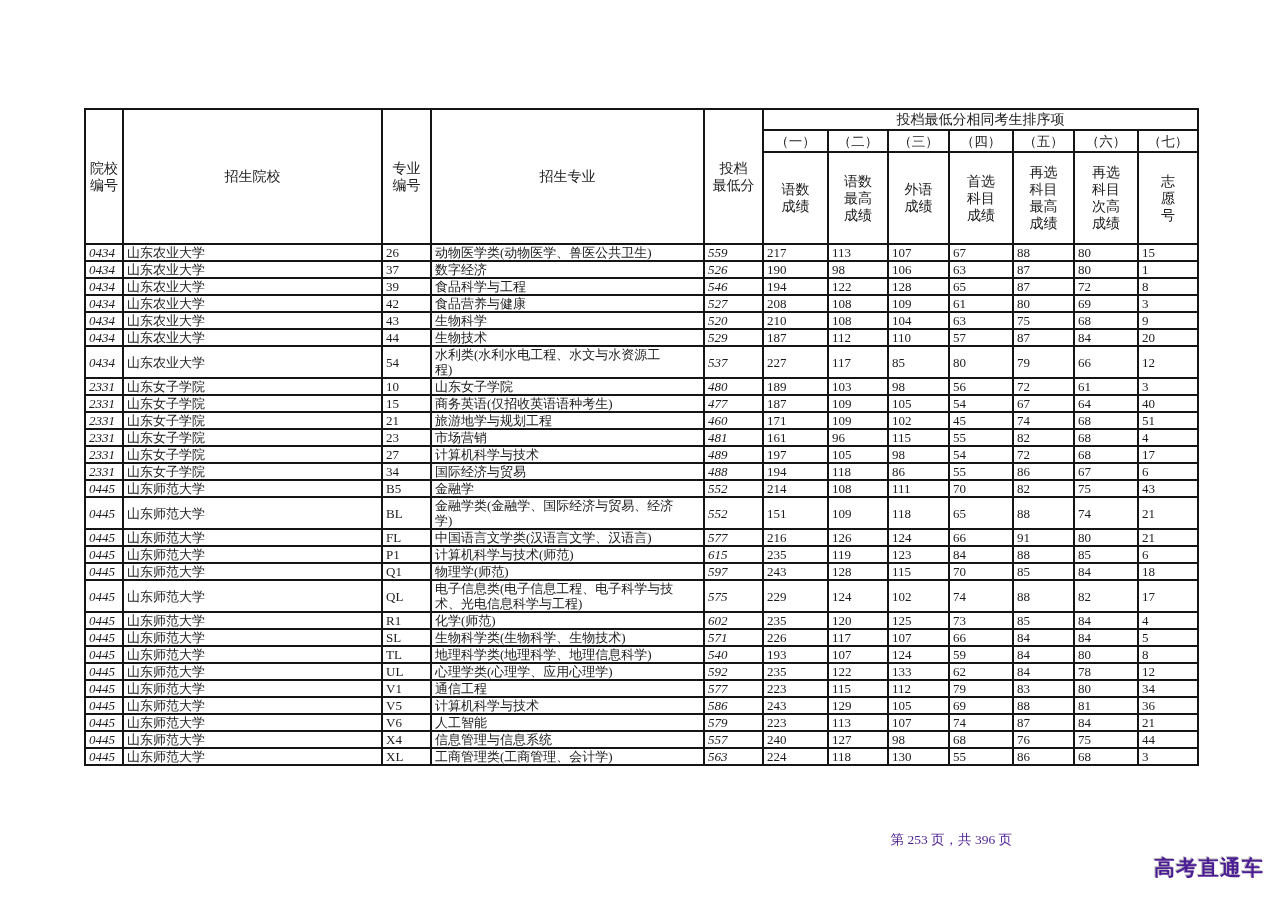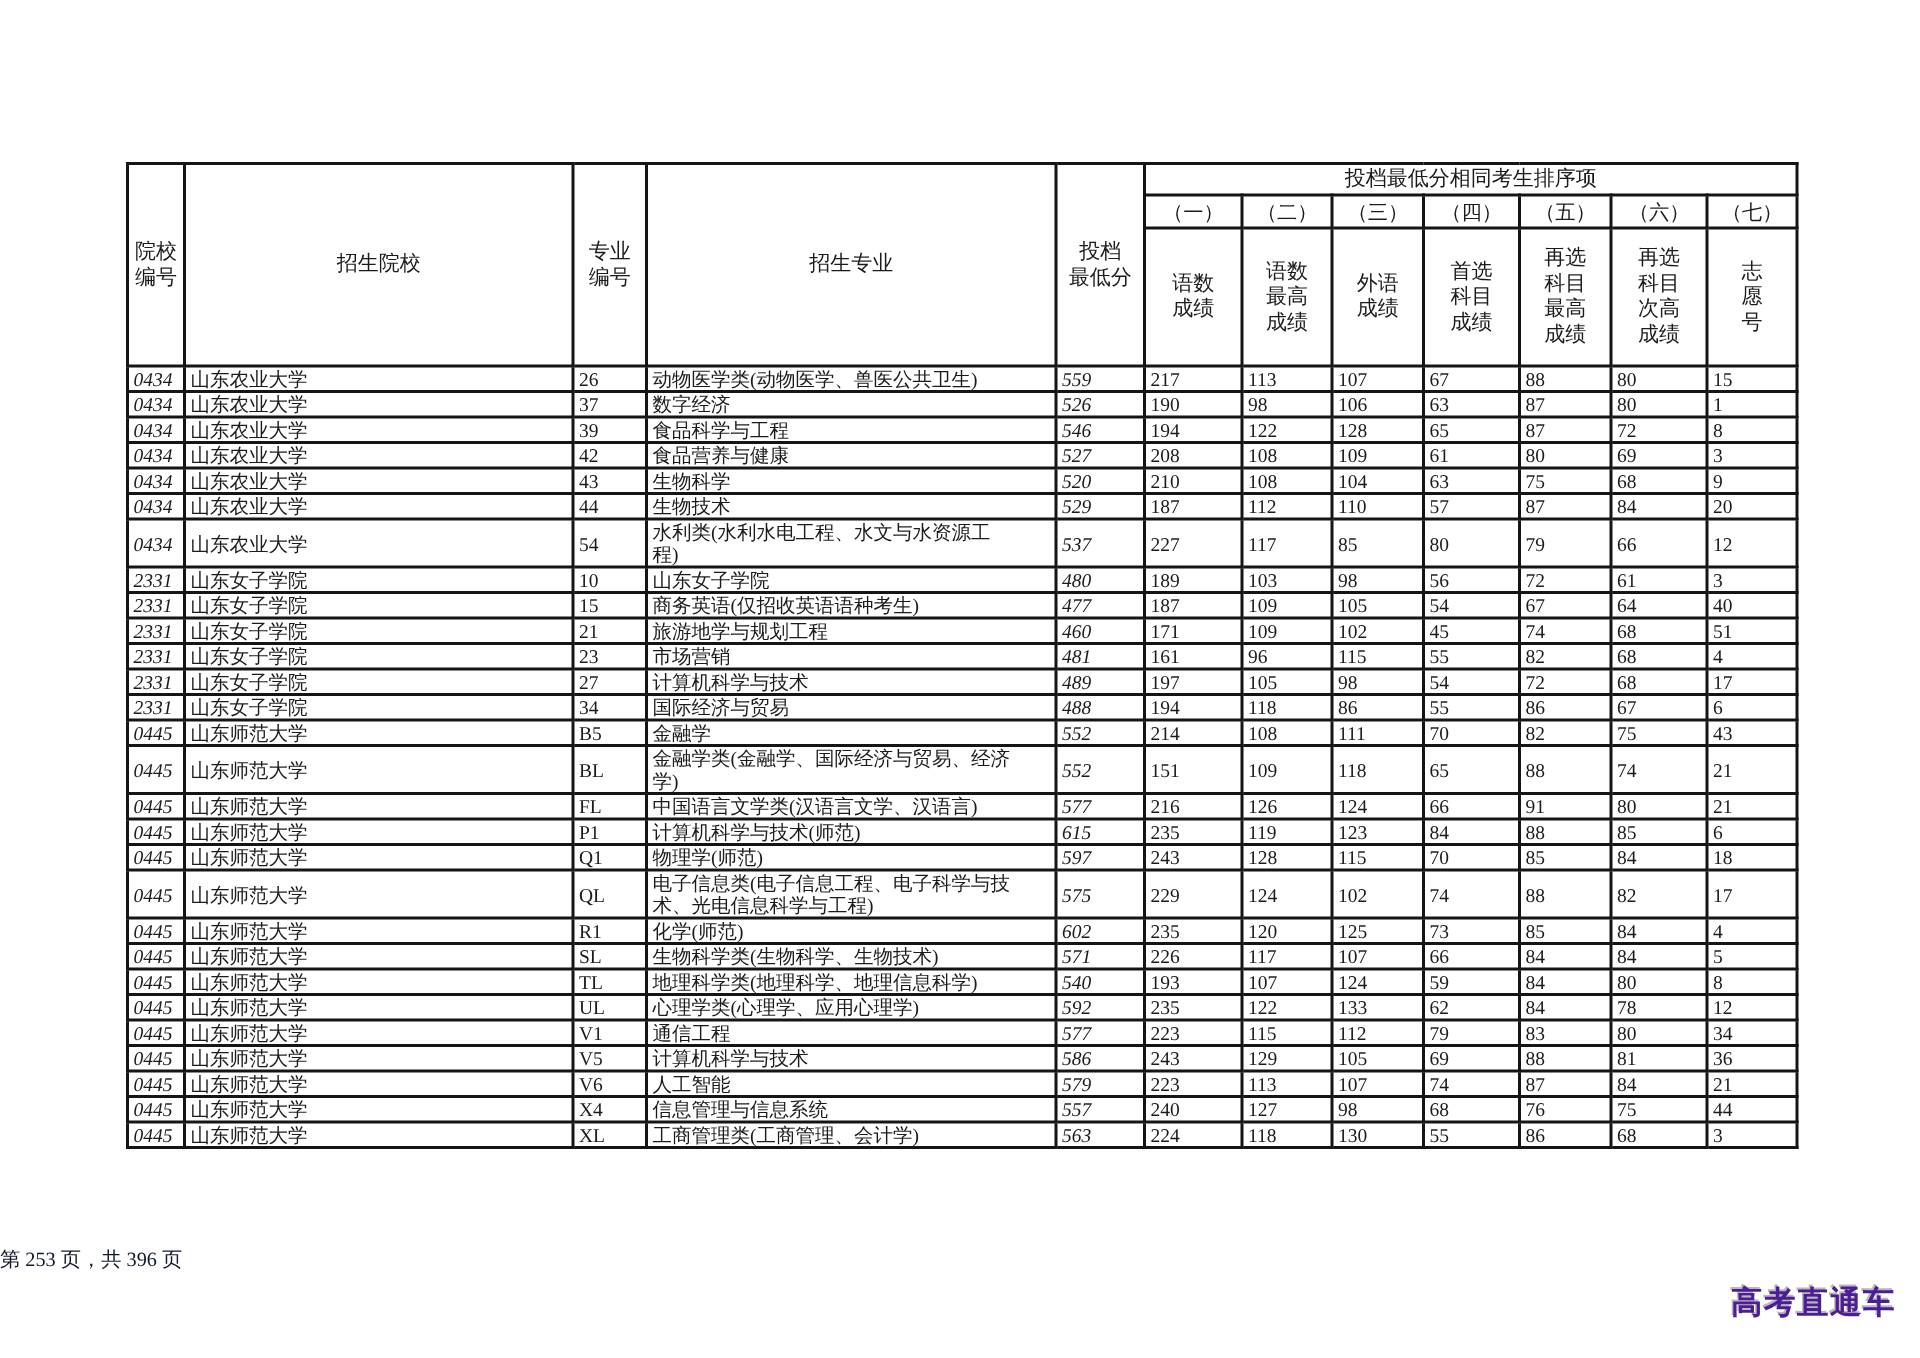--- a/index.html
+++ b/index.html
@@ -27,21 +27,21 @@
   tr.h3 th { height: 92px; }
   tbody td {
     font-size: 13px; line-height: 15px; height: 17px;
     padding: 0 3px; white-space: pre-line;
   }
   td.a-c { text-align: left; font-style: italic; }
   td.a-l { text-align: left; }
 
   .footer {
     position: absolute; left: 0; top: 831px; width: 1012px;
-    text-align: left; font-size: 13.5px; color: #0f172a;
+    text-align: right; font-size: 13.5px; color: #4c1d95;
   }
   .watermark {
     position: absolute; right: 16px; top: 854px;
     font-size: 21px; font-weight: bold; letter-spacing: 1px;
     color: #4c1d95;
     text-shadow: -1px -1px 0 #b9b9b9, 1px 1px 0 #ffffff;
   }
 </style>
 </head>
 <body>

